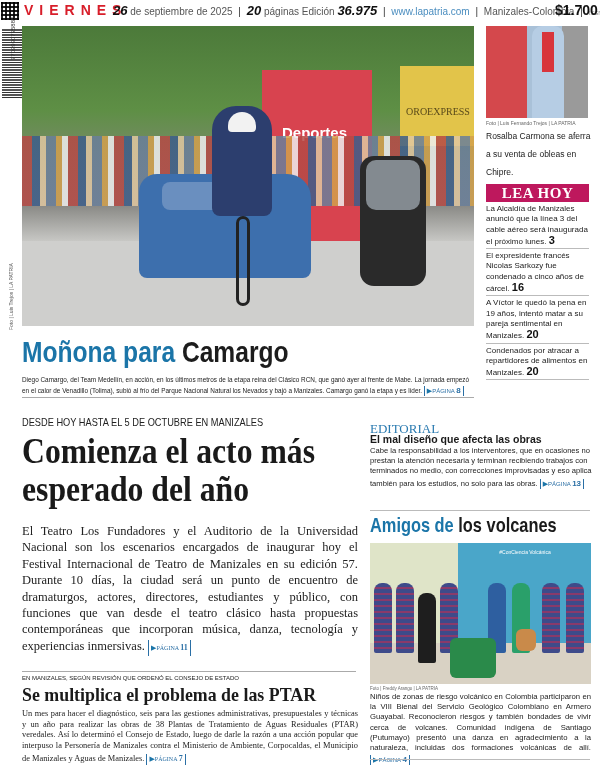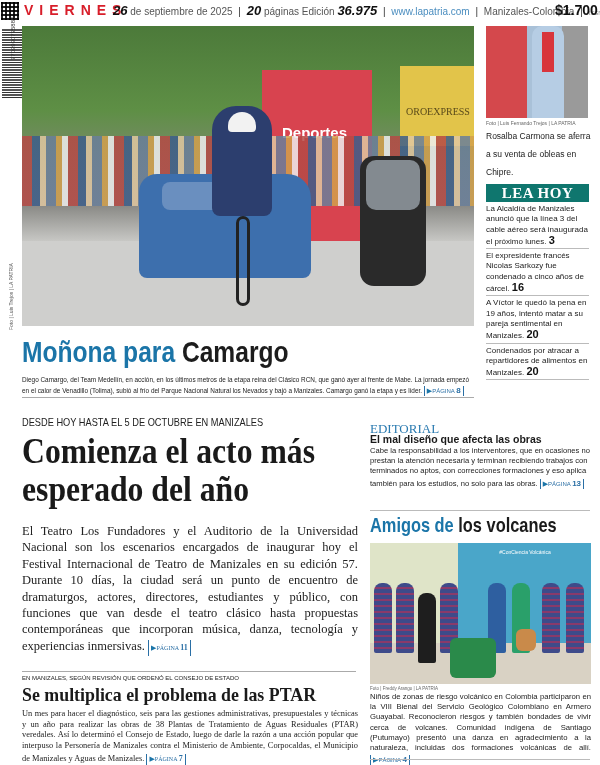--- a/index.html
+++ b/index.html
@@ -48,21 +48,21 @@
   .rphoto { position: relative; width: 102px; height: 92px; background: linear-gradient(90deg, #d4484c 0 40%, #a9c1d8 40% 75%, #9a9a9a 75%); }
   .rphoto .figure { position: absolute; left: 46px; top: 0; width: 32px; height: 92px; background: #b6cde4; border-radius: 10px 10px 0 0; }
   .rphoto .figure::before { content: ""; position: absolute; left: 10px; top: 6px; width: 12px; height: 40px; background: #d8353c; }
   .rphoto-credit { font-size: 5px; color: #666; margin-top: 2px; }
   .rphoto-caption { font-size: 8.5px; line-height: 18px; color: #222; margin-top: 1px; }
   .page-ref { display: inline-block; font-size: 6px; color: #2a6fa5; border-left: 1px solid #2a6fa5; border-right: 1px solid #2a6fa5; padding: 0 2px; margin-top: 2px; }
   .page-ref .arrow { color: #1b75a8; font-size: 7px; }
   .page-ref .num { font-size: 8px; font-weight: bold; }
 
   .leahoy { position: absolute; left: 486px; top: 184px; width: 103px; }
-  .leahoy-head { background: #0f766e; color: #fff; font-family: "Liberation Serif", serif; font-weight: bold; font-size: 15px; text-align: center; height: 18px; line-height: 18px; letter-spacing: .5px; }
+  .leahoy-head { background: #be185d; color: #fff; font-family: "Liberation Serif", serif; font-weight: bold; font-size: 15px; text-align: center; height: 18px; line-height: 18px; letter-spacing: .5px; }
   .leahoy-item { font-size: 8px; line-height: 10.3px; color: #222; border-bottom: 1px solid #bbb; padding: 2px 0 1px; }
   .leahoy-item .pg { font-weight: bold; font-size: 11px; color: #111; }
 
   
   .camargo-title { position: absolute; left: 22px; top: 333px; font-size: 30px; font-weight: bold; line-height: 38px; transform: scaleX(.82); transform-origin: left; white-space: nowrap; }
   .camargo-title .blue { color: #1b75a8; }
   .camargo-title .dark { color: #1c1c1c; }
   .camargo-caption { position: absolute; left: 22px; top: 375px; width: 452px; font-size: 6.4px; line-height: 9px; color: #222; }
   .rule1 { position: absolute; left: 22px; top: 397px; width: 452px; height: 1px; background: #aaa; }
 
@@ -178,21 +178,21 @@
 <div class="kicker2">EN MANIZALES, SEGÚN REVISIÓN QUE ORDENÓ EL CONSEJO DE ESTADO</div>
 <div class="headline2">Se multiplica el problema de las PTAR</div>
 <div class="story2-body">
   <span>Un mes para hacer el diagnóstico, seis para las gestiones administrativas, presupuestales y técnicas y un año para realizar las obras de 38 Plantas de Tratamiento de Aguas Residuales (PTAR) veredales. Así lo determinó el Consejo de Estado, luego de darle la razón a una acción popular que interpuso la Personería de Manizales contra el Ministerio de Ambiente, Corpocaldas, el Municipio de Manizales y Aguas de Manizales.</span>
   <span class="page-ref"><span class="arrow">▶</span><span>PÁGINA</span> <span class="num">7</span></span>
 </div>
 
 <div class="ed-label">EDITORIAL</div>
 <div class="ed-title">El mal diseño que afecta las obras</div>
 <div class="ed-body">
-  <span>Cabe la responsabilidad a los interventores, que en ocasiones no prestan la atención necesaria y terminan recibiendo trabajos con terminados no aptos, con correcciones formaciones y eso aplica también para los estudios, no solo para las obras.</span>
+  <span>Cabe la responsabilidad a los interventores, que en ocasiones no prestan la atención necesaria y terminan recibiendo trabajos con terminados no medio, con correcciones improvisadas y eso aplica también para los estudios, no solo para las obras.</span>
   <span class="page-ref"><span class="arrow">▶</span><span>PÁGINA</span> <span class="num">13</span></span>
 </div>
 
 <div class="rule3"></div>
 <div class="vol-title">
   <span class="blue">Amigos de</span>
   <span>los volcanes</span>
 </div>
 <div class="vol-photo">
   <div class="sign">#ConCiencia Volcánica</div>

